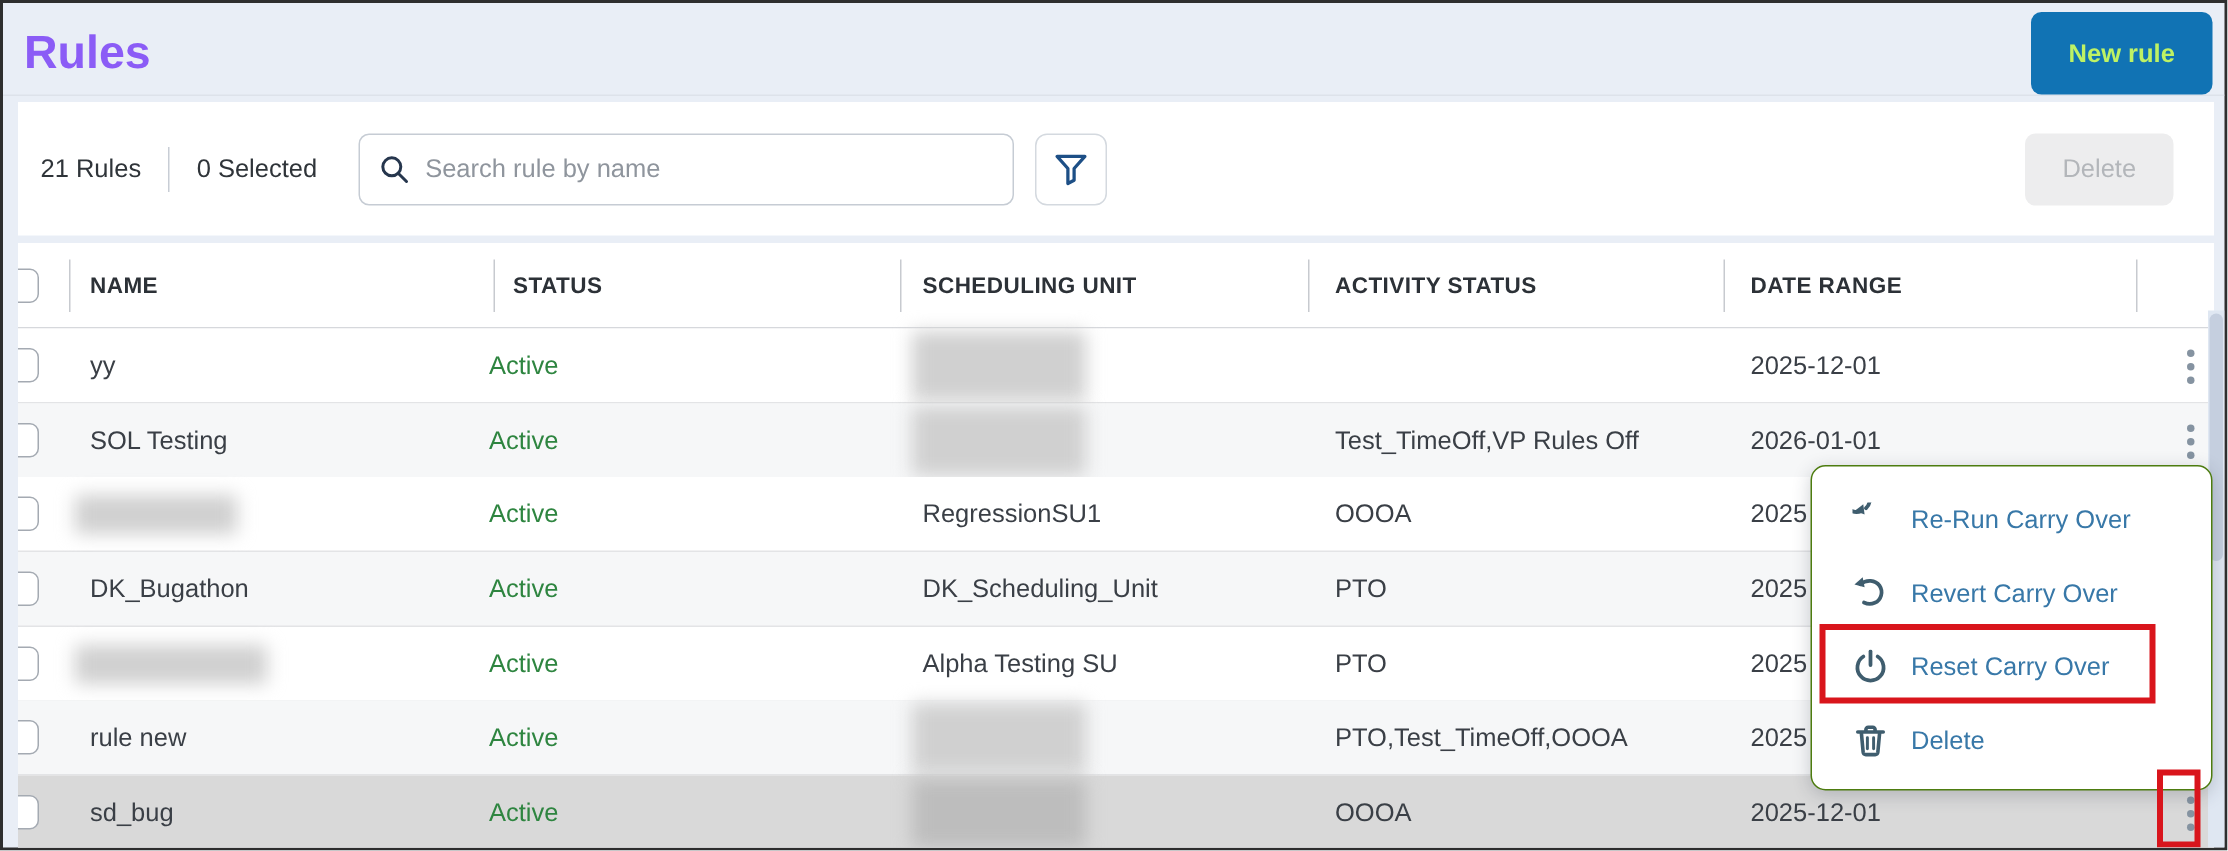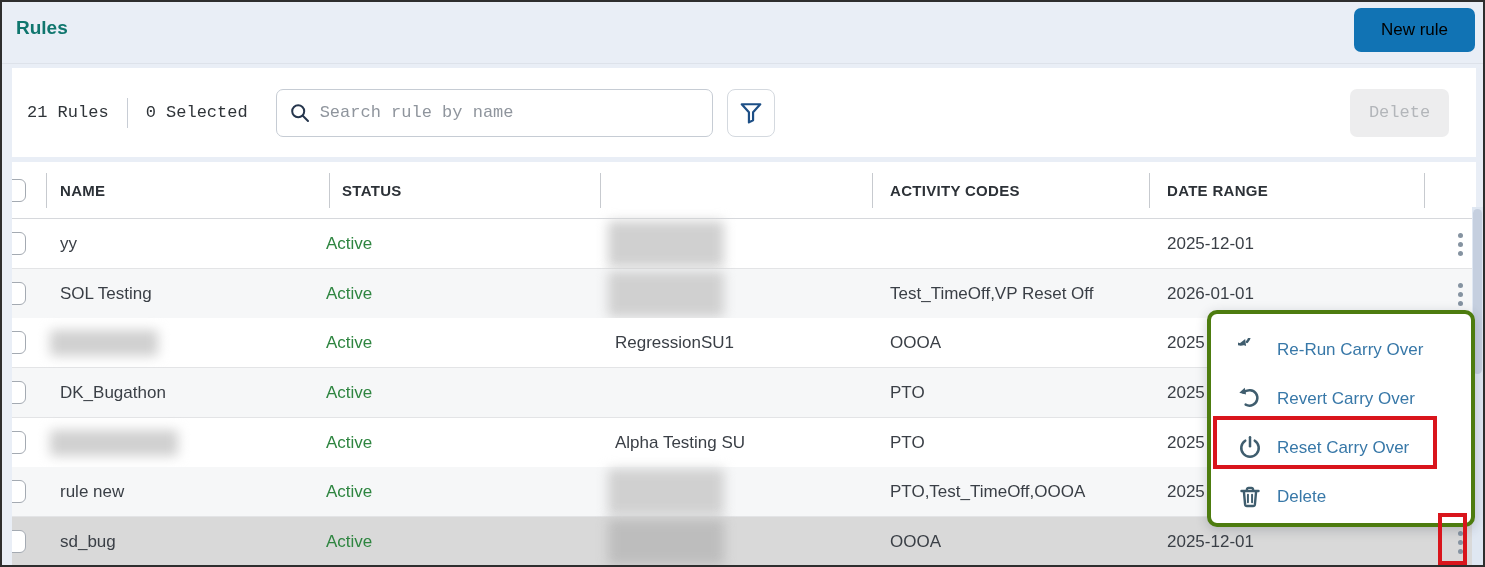--- a/index.html
+++ b/index.html
@@ -3,29 +3,29 @@
 <meta charset="utf-8">
 <style>
   * { margin:0; padding:0; box-sizing:border-box; }
   body { font-family:"Liberation Sans", sans-serif; }
   .screen { position:relative; width:1485px; height:567px; background:#e9eef6;
             border:2px solid #2e2e2e; overflow:hidden; }
 
   
   .top-header { position:absolute; left:0; top:0; width:100%; height:62px;
                 border-bottom:1px solid #dde2ea; }
-  .page-title { position:absolute; left:14px; top:15px; font-size:19px; font-weight:700;
-                color:#0f766e; }
-  .new-rule-btn { position:absolute; right:8px; top:6px; width:121px; height:44px;
-                  background:#1173b4; color:#000000; font-size:17px; font-weight:400;
+  .page-title { position:absolute; left:14px; top:15px; font-size:31px; font-weight:700;
+                color:#8b5cf6; }
+  .new-rule-btn { position:absolute; right:8px; top:6px; width:121px; height:55px;
+                  background:#1173b4; color:#bef264; font-size:17px; font-weight:700;
                   border:none; border-radius:7px; font-family:inherit; cursor:pointer; }
 
   
   .toolbar { position:absolute; left:10px; top:66px; width:1464px; height:89px;
-             background:#ffffff; display:flex; align-items:center; padding-left:15px;font-family:Liberation Mono, monospace; }
+             background:#ffffff; display:flex; align-items:center; padding-left:15px; }
   .count-text { font-size:17px; color:#2f3439; white-space:nowrap; }
   .v-div { width:1px; height:30px; background:#c8cdd5; margin:0 18px; }
   .search-box { margin-left:28px; width:437px; height:48px; border:1px solid #c6ccd4;
                 border-radius:7px; background:#fff; display:flex; align-items:center;
                 padding:0 13px; gap:10px; }
   .search-box input { flex:1; border:none; outline:none; font-size:17px; color:#333;
                       font-family:inherit; background:transparent; }
   .search-box input::placeholder { color:#8f959d; }
   .filter-btn { margin-left:14px; width:48px; height:48px; background:#fff;
                 border:1px solid #d4d9df; border-radius:8px; display:flex;
@@ -69,21 +69,21 @@
   .kebab i { width:5px; height:5px; border-radius:50%; background:#8593a1; }
 
   
   .scrollbar { position:absolute; left:1470px; top:205px; width:11px; height:358px;
                background:#dfe7f2; z-index:4; }
   .scroll-thumb { position:absolute; left:1px; top:2px; width:9px; height:165px;
                   background:#c5cfdf; border-radius:5px; }
 
   
   .ctx-menu { position:absolute; left:1205px; top:308px; width:268px; height:217px;
-              background:#ffffff; border:4px solid #4d7c0f; border-radius:10px;
+              background:#ffffff; border:1px solid #4d7c0f; border-radius:10px;
               box-shadow:0 3px 12px rgba(40,50,70,.22); z-index:10; padding-top:11px; }
   .ctx-item { display:flex; align-items:center; gap:15px; height:49px; padding-left:27px;
               cursor:pointer; }
   .ctx-item span { font-size:17px; color:#3878a8; }
   .ctx-item svg { flex:0 0 auto; }
 
   
   .red-rect { position:absolute; border:4px solid #d9151c; background:transparent;
               z-index:20; pointer-events:none; }
   .rect-reset { left:1211px; top:414px; width:224px; height:53px; }
@@ -122,22 +122,23 @@
 
   <div class="table-panel">
 
     <div class="thead">
       <span class="cb"></span>
       <span class="hdiv" style="left:34px"></span>
       <span class="hcell" style="left:48px">NAME</span>
       <span class="hdiv" style="left:317px"></span>
       <span class="hcell" style="left:330px">STATUS</span>
       <span class="hdiv" style="left:588px"></span>
+      <span class="hcell" style="left:603px">SCHEDULING UNIT</span>
       <span class="hdiv" style="left:860px"></span>
-      <span class="hcell" style="left:878px">ACTIVITY CODES</span>
+      <span class="hcell" style="left:878px">ACTIVITY STATUS</span>
       <span class="hdiv" style="left:1137px"></span>
       <span class="hcell" style="left:1155px">DATE RANGE</span>
       <span class="hdiv" style="left:1412px"></span>
     </div>
 
     <div class="trow" style="top:57px">
       <span class="cb"></span>
       <span class="cell c-name">yy</span>
       <span class="cell c-status">Active</span>
       <span class="blur-box blur-sched"></span>
@@ -147,21 +148,21 @@
           <i></i>
           <i></i>
         </button>
     </div>
 
     <div class="trow alt" style="top:107px">
       <span class="cb"></span>
       <span class="cell c-name">SOL Testing</span>
       <span class="cell c-status">Active</span>
       <span class="blur-box blur-sched"></span>
-      <span class="cell c-act">Test_TimeOff,VP Reset Off</span>
+      <span class="cell c-act">Test_TimeOff,VP Rules Off</span>
       <span class="cell c-date">2026-01-01</span>
       <button class="kebab">
           <i></i>
           <i></i>
           <i></i>
         </button>
     </div>
 
     <div class="trow" style="top:156px">
       <span class="cb"></span>
@@ -174,20 +175,21 @@
           <i></i>
           <i></i>
           <i></i>
         </button>
     </div>
 
     <div class="trow alt" style="top:206px">
       <span class="cb"></span>
       <span class="cell c-name">DK_Bugathon</span>
       <span class="cell c-status">Active</span>
+      <span class="cell c-sched">DK_Scheduling_Unit</span>
       <span class="cell c-act">PTO</span>
       <span class="cell c-date">2025</span>
       <button class="kebab">
           <i></i>
           <i></i>
           <i></i>
         </button>
     </div>
 
     <div class="trow" style="top:256px">

